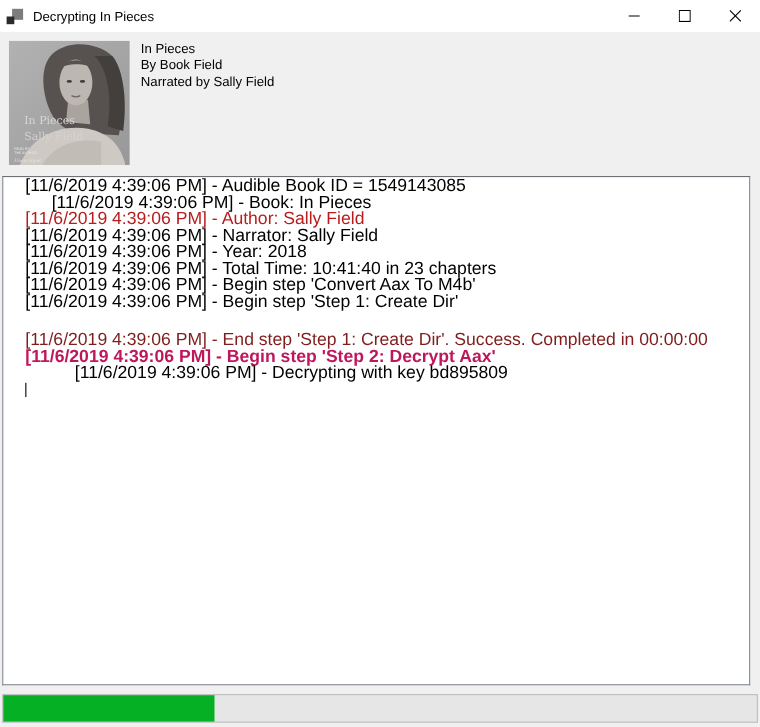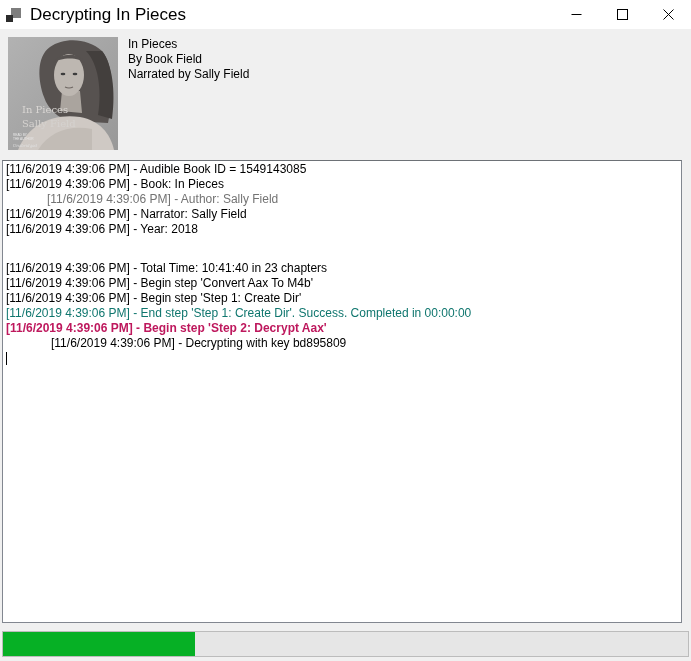--- a/index.html
+++ b/index.html
@@ -19,21 +19,21 @@
     top: 0; left: 0;
     width: 100%;
     height: 29px;
     background: #ffffff;
     display: flex;
     align-items: center;
   }
   .app-icon { margin-left: 4px; width: 18px; height: 18px; flex: 0 0 auto; }
   .title-text {
     margin-left: 8px;
-    font-size: 17px;
+    font-size: 12px;
     color: #000000;
     white-space: nowrap;
   }
   .caption-buttons {
     margin-left: auto;
     display: flex;
     height: 100%;
   }
   .caption-btn {
     width: 46px;
@@ -58,22 +58,22 @@
     color: #000000;
   }
   
   .log-area {
     position: absolute;
     left: 2px; top: 160px;
     width: 680px; height: 463px;
     background: #ffffff;
     border: 1px solid #828790;
     border-top-color: #6d7176;
-    padding: 1px 3px;
-    font-size: 12px;
+    padding: 1px 20px;
+    font-size: 16px;
     line-height: 15px;
     color: #000000;
     overflow: hidden;
     cursor: text;
   }
   .log-line { white-space: nowrap; }
   .text-caret {
     width: 1px; height: 13px;
     background: #000000;
     margin-top: 1px;
@@ -158,28 +158,28 @@
   </svg>
 
   <div class="book-info">
     <div>In Pieces</div>
     <div>By Book Field</div>
     <div>Narrated by Sally Field</div>
   </div>
 
   <div class="log-area">
       <div class="log-line" style="color: rgb(0, 0, 0);">[11/6/2019 4:39:06 PM] - Audible Book ID = 1549143085</div>
-      <div class="log-line" style="color: rgb(0, 0, 0);">[11/6/2019 4:39:06 PM] - Book: In Pieces</div>
-      <div class="log-line" style="color: #737373; margin-left: 41px;">[11/6/2019 4:39:06 PM] - Author: Sally Field</div>
+      <div class="log-line" style="color: rgb(0, 0, 0); margin-left: 24px;">[11/6/2019 4:39:06 PM] - Book: In Pieces</div>
+      <div class="log-line" style="color: #b91c1c;">[11/6/2019 4:39:06 PM] - Author: Sally Field</div>
       <div class="log-line" style="color: rgb(0, 0, 0);">[11/6/2019 4:39:06 PM] - Narrator: Sally Field</div>
       <div class="log-line" style="color: rgb(0, 0, 0);">[11/6/2019 4:39:06 PM] - Year: 2018</div>
-      <div class="log-line" style="color: rgb(0, 0, 0); margin-top: 24px;">[11/6/2019 4:39:06 PM] - Total Time: 10:41:40 in 23 chapters</div>
+      <div class="log-line" style="color: rgb(0, 0, 0);">[11/6/2019 4:39:06 PM] - Total Time: 10:41:40 in 23 chapters</div>
       <div class="log-line" style="color: rgb(0, 0, 0);">[11/6/2019 4:39:06 PM] - Begin step 'Convert Aax To M4b'</div>
       <div class="log-line" style="color: rgb(0, 0, 0);">[11/6/2019 4:39:06 PM] - Begin step 'Step 1: Create Dir'</div>
-      <div class="log-line" style="color: #0f766e;">[11/6/2019 4:39:06 PM] - End step 'Step 1: Create Dir'. Success. Completed in 00:00:00</div>
+      <div class="log-line" style="color: #7f1d1d; margin-top: 20px;">[11/6/2019 4:39:06 PM] - End step 'Step 1: Create Dir'. Success. Completed in 00:00:00</div>
       <div class="log-line" style="color: #be185d; font-weight: bold;">[11/6/2019 4:39:06 PM] - Begin step 'Step 2: Decrypt Aax'</div>
       <div class="log-line" style="color: rgb(0, 0, 0); margin-left: 45px;">[11/6/2019 4:39:06 PM] - Decrypting with key bd895809</div>
       <div class="text-caret"></div>
     </div>
 
   <div class="progress-bar" style="background: rgb(230, 230, 230);">
     <div class="progress-fill" style="width: 28%; background: rgb(6, 176, 37);"></div>
   </div>
 
 </div>

